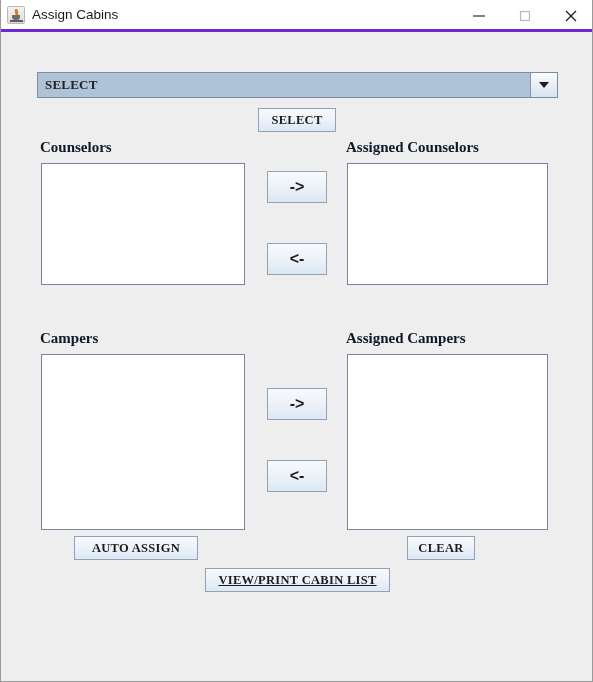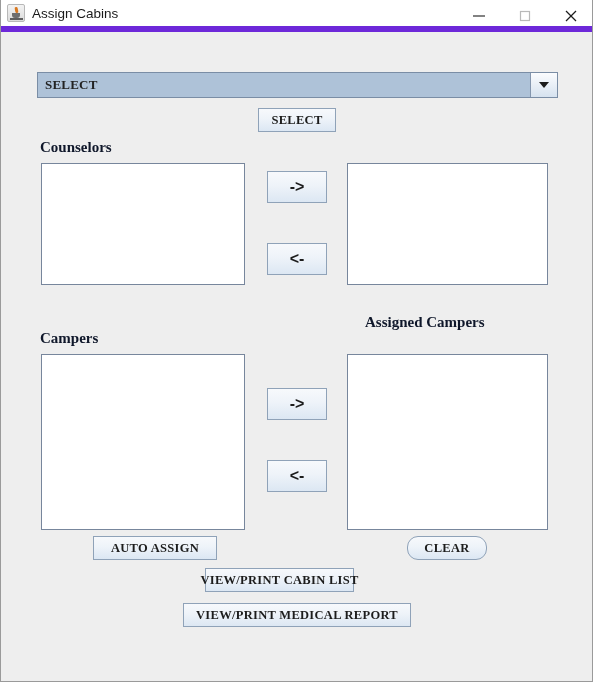--- a/index.html
+++ b/index.html
@@ -19,21 +19,21 @@
     border: 1px solid #9a9a9a;
     border-top: none;
     overflow: hidden;
   }
   
   #titlebar {
     position: absolute;
     left: 0; top: 0;
     width: 593px; height: 32px;
     background: #ffffff;
-    border-bottom: 6px solid #6d28d9;
+    border-bottom: 3px solid #6d28d9;
     display: flex;
     align-items: center;
   }
   #app-icon {
     width: 18px; height: 18px;
     margin-left: 6px; margin-right: 7px;
     flex: 0 0 auto;
     background: linear-gradient(#f3f3f3, #dcdcdc);
     border: 1px solid #b8b8b8;
     border-radius: 2px;
@@ -198,34 +198,34 @@
   <div id="combo">
     <div id="combo-value">SELECT</div>
     <div id="combo-arrow">
       <div class="tri"></div>
     </div>
   </div>
 
   <div class="btn" style="left:257px; top:108px; width:78px; height:24px;">SELECT</div>
 
   <div class="blue-label abs" style="left:39px; top:139px;">Counselors</div>
+  <div class="blue-label abs" style="left:345px; top:139px;">Assigned Counselors</div>
 
   <div class="listbox" style="left:40px; top:163px; width:204px; height:122px;"></div>
   <div class="listbox" style="left:346px; top:163px; width:201px; height:122px;"></div>
 
   <div class="btn arrow" style="left:266px; top:171px; width:60px; height:32px;">-&gt;</div>
   <div class="btn arrow" style="left:266px; top:243px; width:60px; height:32px;">&lt;-</div>
 
   <div class="blue-label abs" style="left:39px; top:330px;">Campers</div>
-  <div class="blue-label abs" style="left:345px; top:314px;margin-left:19px;">Assigned Campers</div>
+  <div class="blue-label abs" style="left:345px; top:330px;">Assigned Campers</div>
 
   <div class="listbox" style="left:40px; top:354px; width:204px; height:176px;"></div>
   <div class="listbox" style="left:346px; top:354px; width:201px; height:176px;"></div>
 
   <div class="btn arrow" style="left:266px; top:388px; width:60px; height:32px;">-&gt;</div>
   <div class="btn arrow" style="left:266px; top:460px; width:60px; height:32px;">&lt;-</div>
 
-  <div class="btn" style="left:92px; top:536px; width:124px; height:24px;">AUTO ASSIGN</div>
-  <div class="btn" style="left:406px; top:536px; width:80px; height:24px;border-radius:11px;">CLEAR</div>
-  <div class="btn" style="left:204px; top:568px; width:149px; height:24px;">VIEW/PRINT CABIN LIST</div>
-  <div class="btn" style="left:182px; top:603px; width:228px; height:24px;">VIEW/PRINT MEDICAL REPORT</div>
+  <div class="btn" style="left:73px; top:536px; width:124px; height:24px;">AUTO ASSIGN</div>
+  <div class="btn" style="left:406px; top:536px; width:68px; height:24px;">CLEAR</div>
+  <div class="btn" style="left:204px; top:568px; width:185px; height:24px;text-decoration:underline;">VIEW/PRINT CABIN LIST</div>
 
 </div>
 
 </body></html>

